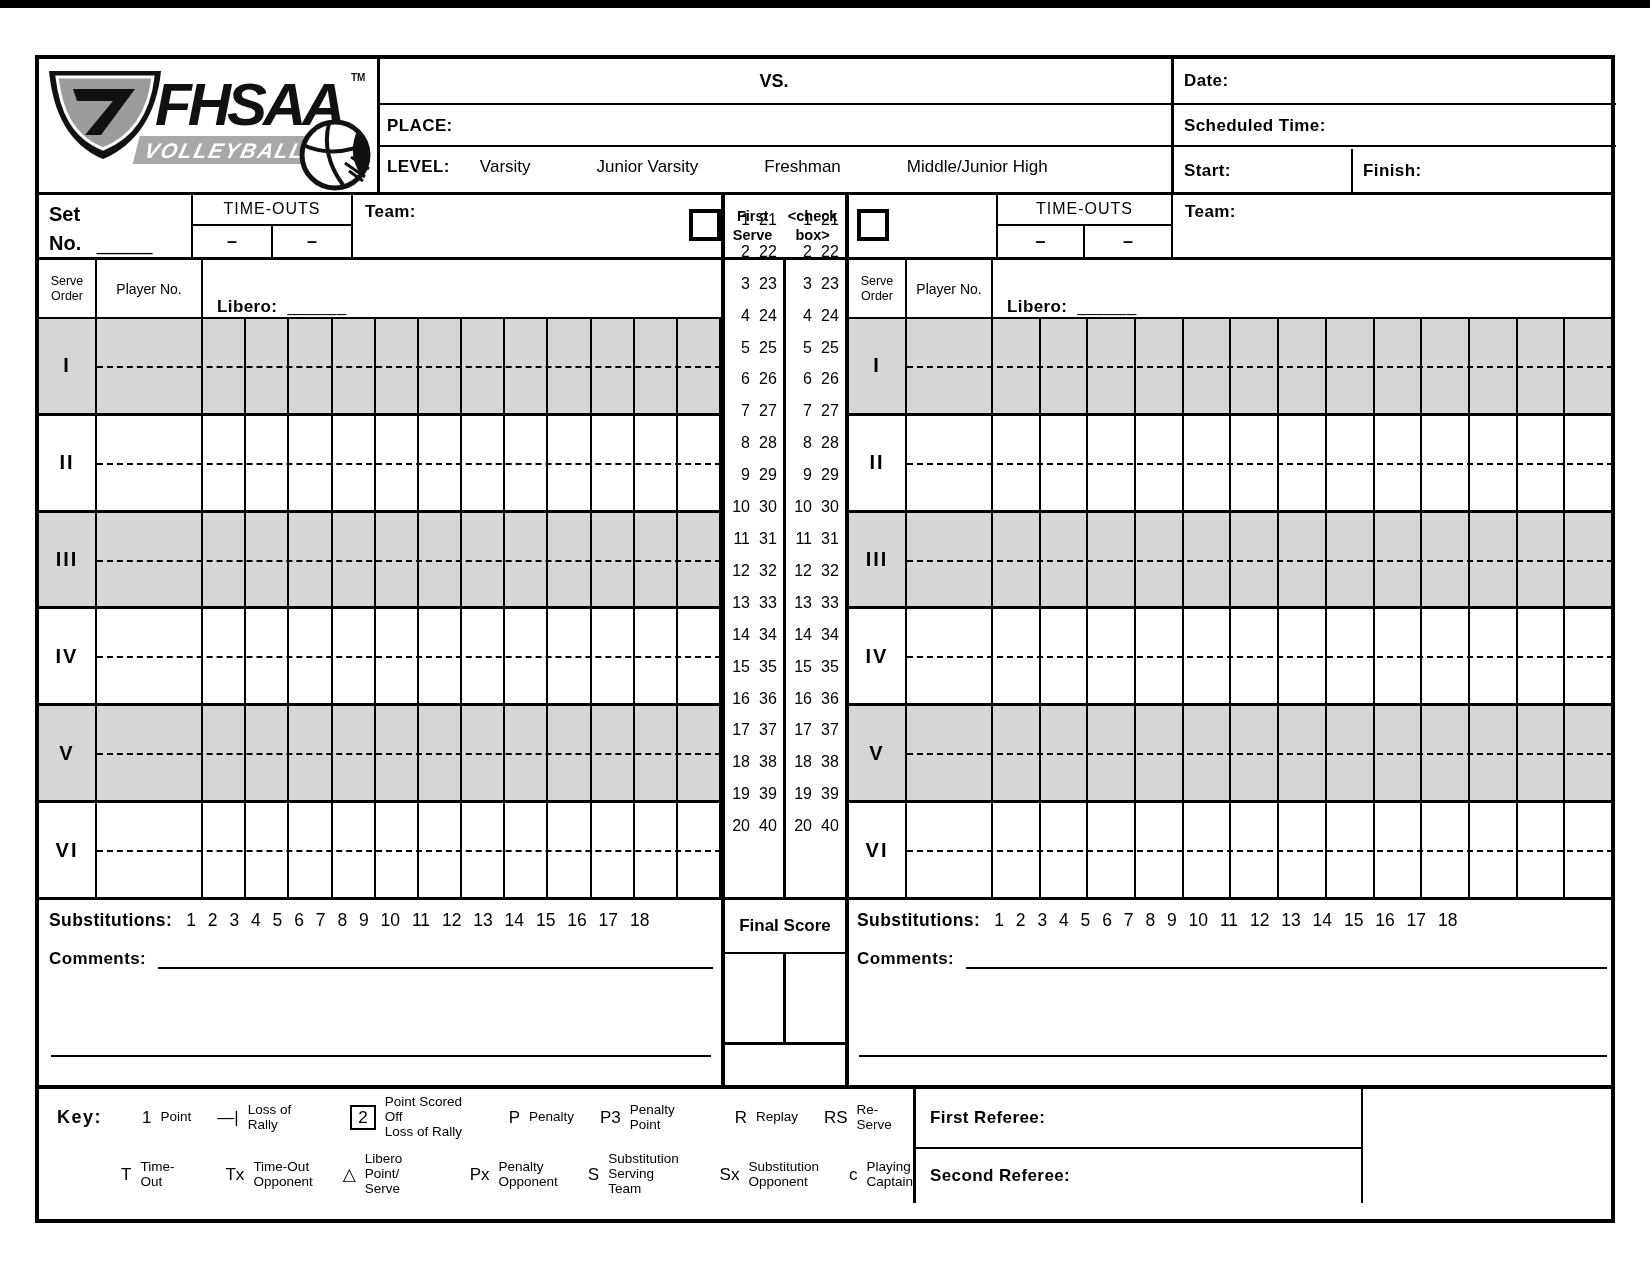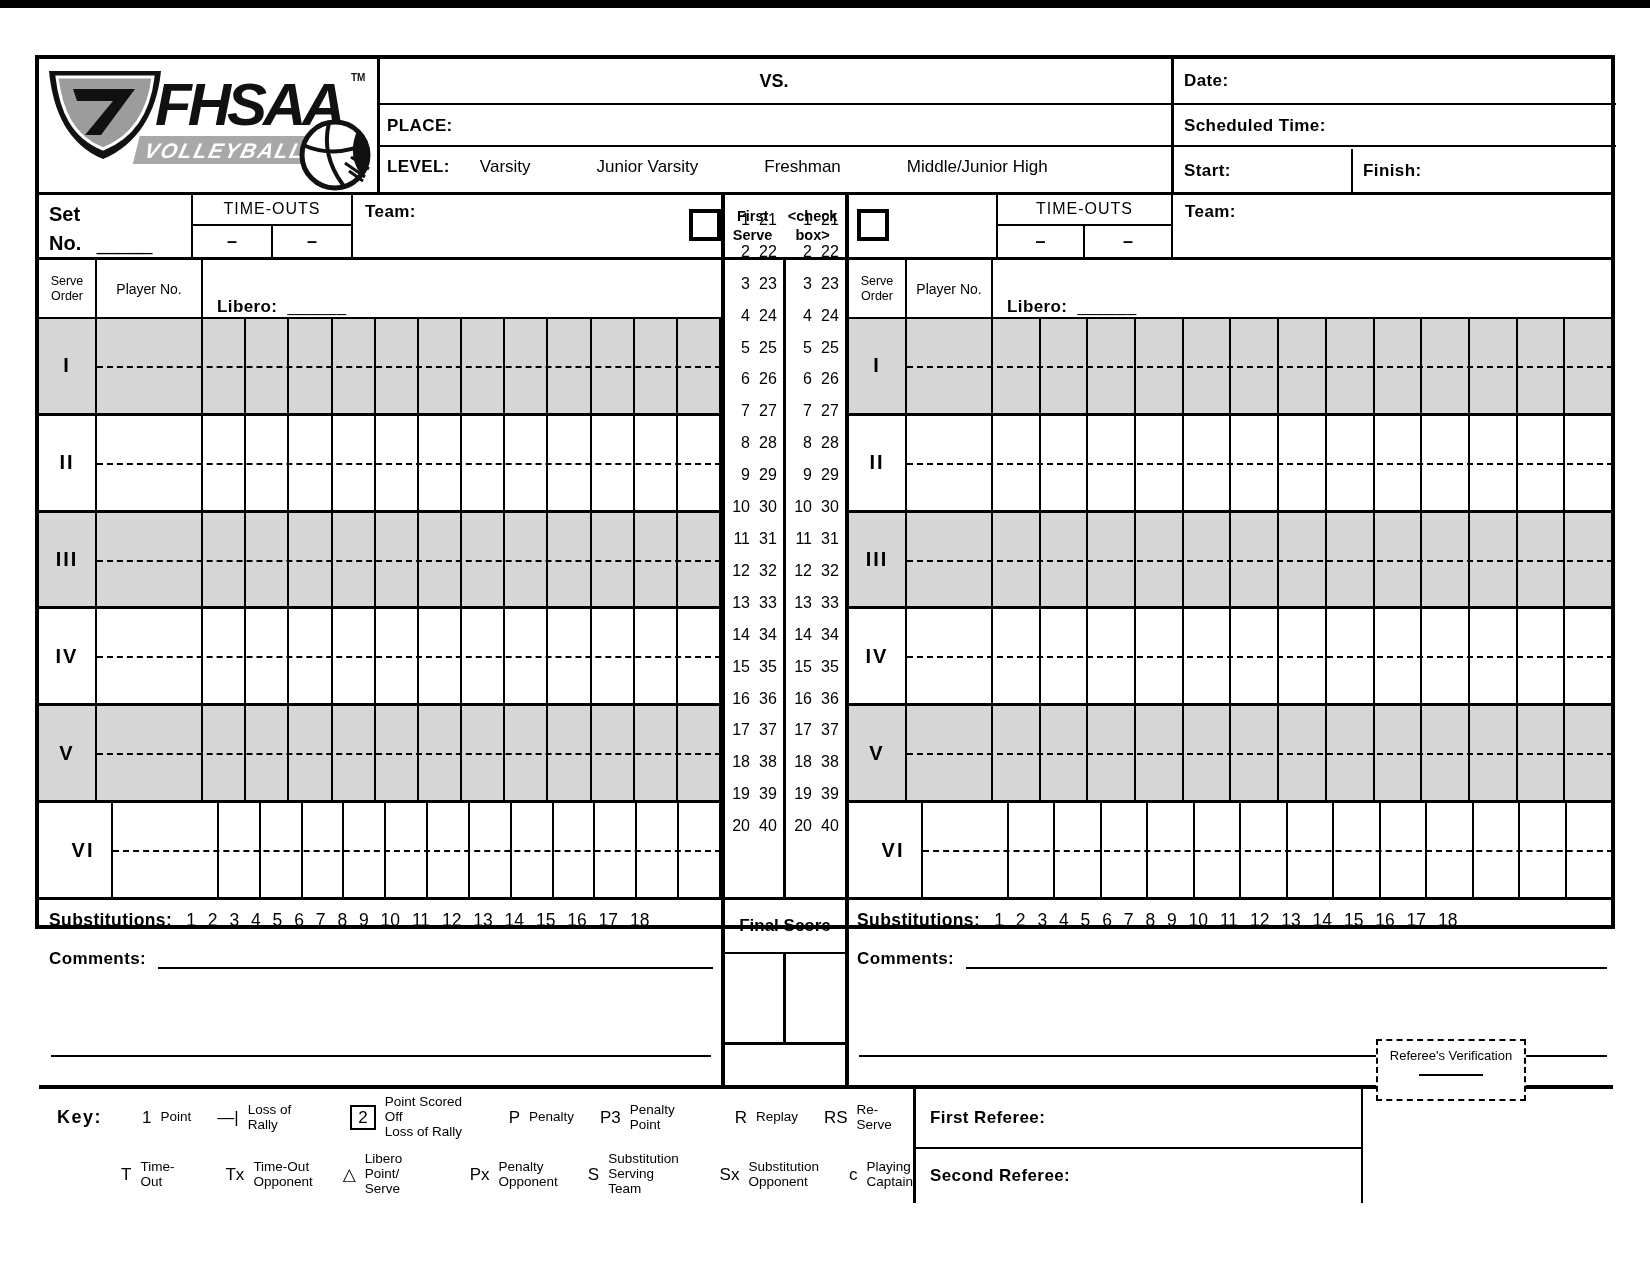--- a/index.html
+++ b/index.html
@@ -1,19 +1,19 @@
 <!DOCTYPE html>
 <html><head>
 <meta charset="utf-8">
 <style>
   html,body{margin:0;padding:0;background:#fff;}
   body{width:1650px;height:1275px;position:relative;overflow:hidden;
        font-family:"Liberation Sans",sans-serif;color:#000;}
   .topstrip{position:absolute;left:0;top:0;width:1650px;height:8px;background:#000;}
-  .form{position:absolute;left:35px;top:55px;width:1580px;height:874px;
+  .form{position:absolute;left:35px;top:55px;width:1580px;height:1168px;
         border:4px solid #000;box-sizing:border-box;background:#fff;}
   .abs{position:absolute;box-sizing:border-box;}
   .hl{position:absolute;background:#000;}
   .vl{position:absolute;background:#000;}
   .lbl{font-weight:bold;font-size:17px;letter-spacing:.4px;}
   .cellpad{padding:8px 10px;}
   
   .vs-cell{left:338px;top:0;width:794px;height:46px;display:flex;align-items:center;justify-content:center;
            font-weight:bold;font-size:18px;border-bottom:2px solid #000;}
   .place-cell{left:338px;top:48px;width:794px;height:40px;display:flex;align-items:center;border-bottom:2px solid #000;}
@@ -40,21 +40,21 @@
   .score-row{flex:1;display:flex;}
   .score-sub{width:59px;display:flex;align-items:center;justify-content:center;gap:9px;font-size:16px;}
   .score-sub.right{width:57px;margin-left:4px;}
   .lo{display:inline-block;width:22px;text-align:right;}
   .hi{display:inline-block;width:22px;text-align:left;}
   
   .grid{position:absolute;top:203px;height:580px;display:flex;flex-direction:column;}
   #grid-left{left:0;width:682px;}
   #grid-right{left:810px;width:764px;}
   .grow{flex:1;display:flex;border-bottom:3px solid #000;background:#fff;}
-  .grow:last-child{border-bottom:none;padding-left:16px;}
+  .grow:last-child{border-bottom:none;}
   .grow.shade{background:#d6d6d6;}
   .glabel{width:56px;border-right:2px solid #000;display:flex;align-items:center;justify-content:center;
           font-weight:bold;font-size:20px;letter-spacing:2px;}
   .gcells{flex:1;display:flex;position:relative;}
   .gcell{flex:1;border-right:2px solid #000;}
   .gcell:last-child{border-right:none;}
   .gplayer{flex:0 0 104px;}
   #grid-right .gplayer{flex:0 0 84px;}
   .gdash{position:absolute;left:0;right:0;top:50%;border-top:2px dashed #000;}
   
@@ -771,18 +771,14 @@
 
   <div class="abs ref-cell" style="left:877px;top:1030px;width:445px;height:58px;">
     <span>First Referee:</span>
   </div>
   <div class="hl" style="left:877px;top:1088px;width:445px;height:2px;"></div>
   <div class="abs ref-cell" style="left:877px;top:1090px;width:445px;height:54px;">
     <span>Second Referee:</span>
   </div>
   <div class="vl" style="left:1322px;top:1026px;width:2px;height:118px;"></div>
 
-  <div class="abs verif">
-    <span class="verif-text">Referee's Verification</span>
-    <span class="verif-line"></span>
-  </div>
 
 </div>
 
 </body></html>

